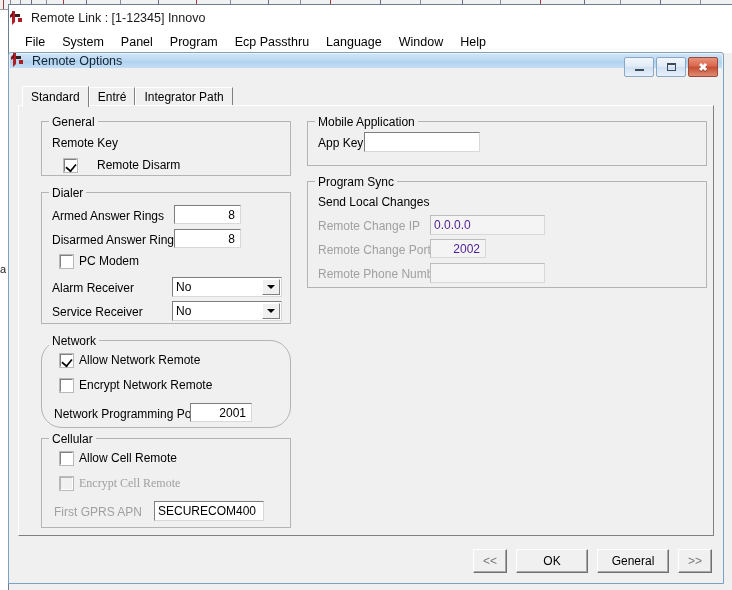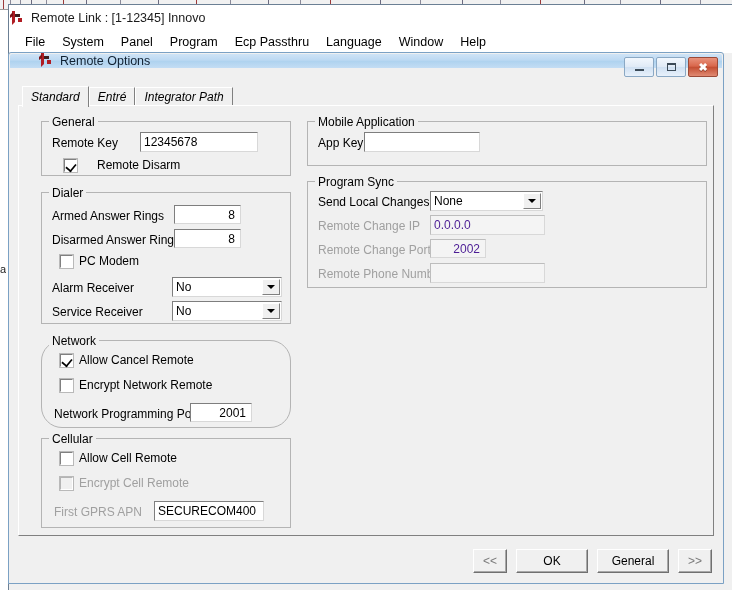--- a/index.html
+++ b/index.html
@@ -72,21 +72,21 @@
     width: 716px; height: 532px;
     background: #f0f0f0;
     border: 1px solid #7ba1c4;
     border-radius: 3px 3px 0 0;
     box-sizing: border-box;
   }
   .dlg-titlebar {
     position: absolute; left: 1px; top: 1px; right: 1px; height: 14px;
     background: linear-gradient(to bottom, #cfe3f6 0%, #bcd9f2 45%, #aed2ef 50%, #c3ddf4 100%);
     border-radius: 2px 2px 0 0;
-    display: flex; align-items: flex-end; padding-left: 28px;
+    display: flex; align-items: flex-end;
   }
   .dlg-title-text { font-size: 12.5px; color: #123; margin-left: 6px; white-space: nowrap; }
   .dlg-winbtns { position: absolute; right: 4px; top: 3px; display: flex; gap: 2px; }
   .winbtn {
     width: 28px; height: 18px;
     border: 1px solid #8aa8c4; border-radius: 2px;
     background: linear-gradient(to bottom, #f2f7fd 0%, #dfeaf6 50%, #cfe0f2 51%, #e8f1fb 100%);
     display: flex; align-items: center; justify-content: center;
   }
   .winbtn.close {
@@ -99,21 +99,21 @@
 
   .dlg-body {
     position: absolute; left: 1px; top: 25px; right: 1px; bottom: 1px;
     background: #f0f0f0;
   }
 
   
   .tabstrip { position: absolute; left: 12px; top: 8px; height: 20px; display: flex; align-items: flex-end; }
   .tab {
     font-size: 12px; color: #000; padding: 2px 8px 3px 8px; height: 19px; box-sizing: border-box;
-    background: #f0f0f0; position: relative; font-style: italic;
+    background: #f0f0f0; position: relative;
   }
   .tab.active {
     background: #f0f0f0; border-left: 1px solid #ffffff; border-top: 1px solid #ffffff;
     border-right: 1px solid #808080; margin-bottom: -1px; height: 21px; padding-top: 3px;
     z-index: 3;
   }
   .tab.inactive { border-right: 1px solid #808080; border-top: 1px solid #ffffff; border-left: 1px solid #ffffff;}
   .tab-pane {
     position: absolute; left: 8px; top: 27px; right: 8px; bottom: 46px;
     border-top: 1px solid #ffffff; border-left: 1px solid #ffffff;
@@ -291,21 +291,20 @@
         <div class="tab inactive">Entré</div>
         <div class="tab inactive">Integrator Path</div>
       </div>
 
       <div class="tab-pane">
 
         <div class="group" style="left:22px; top:15px; width:250px; height:55px;">
           <span class="legend">General</span>
 
           <span class="lbl" style="left:10px; top:14px;">Remote Key</span>
-          <div class="tfield" style="left:98px; top:10px; width:118px; height:20px;">12345678</div>
 
           <div class="chk" style="left:22px; top:36px;gap:14px;">
             <span class="box">
                 <span class="tick"></span>
               </span>
             <span class="cap">Remote Disarm</span>
           </div>
         </div>
 
         <div class="group" style="left:22px; top:86px; width:250px; height:132px;">
@@ -339,66 +338,60 @@
           </div>
         </div>
 
         <div class="group" style="left:22px; top:234px; width:250px; height:88px;border-radius:21px;">
           <span class="legend">Network</span>
 
           <div class="chk" style="left:18px; top:12px;">
             <span class="box">
                 <span class="tick"></span>
               </span>
-            <span class="cap">Allow Cancel Remote</span>
+            <span class="cap">Allow Network Remote</span>
           </div>
 
           <div class="chk" style="left:18px; top:37px;">
             <span class="box"></span>
             <span class="cap">Encrypt Network Remote</span>
           </div>
 
           <span class="lbl" style="left:12px; top:66px;">Network Programming Port</span>
           <div class="tfield right" style="left:148px; top:62px; width:62px; height:19px;">2001</div>
         </div>
 
         <div class="group" style="left:22px; top:332px; width:250px; height:90px;">
           <span class="legend">Cellular</span>
 
           <div class="chk" style="left:18px; top:12px;">
             <span class="box"></span>
             <span class="cap">Allow Cell Remote</span>
           </div>
 
-          <div class="chk" style="left:18px; top:37px;">
+          <div class="chk" style="left:18px; top:37px;font-family:Liberation Serif, serif;">
             <span class="box dim"></span>
             <span class="cap dim">Encrypt Cell Remote</span>
           </div>
 
           <span class="lbl dim" style="left:12px; top:66px;">First GPRS APN</span>
           <div class="tfield" style="left:112px; top:62px; width:110px; height:20px;">SECURECOM400</div>
         </div>
 
         <div class="group" style="left:288px; top:15px; width:400px; height:45px;">
           <span class="legend">Mobile Application</span>
 
           <span class="lbl" style="left:10px; top:14px;">App Key</span>
           <div class="tfield" style="left:56px; top:10px; width:116px; height:20px;" title=""></div>
         </div>
 
         <div class="group" style="left:288px; top:75px; width:400px; height:107px;">
           <span class="legend">Program Sync</span>
 
           <span class="lbl" style="left:10px; top:13px;">Send Local Changes</span>
-          <div class="combo" style="left:122px; top:9px; width:113px; height:20px;">
-            <span>None</span>
-            <span class="arrowbtn">
-                <span class="caret"></span>
-              </span>
-          </div>
 
           <span class="lbl dim" style="left:10px; top:37px;">Remote Change IP</span>
           <div class="tfield disabled" style="left:122px; top:33px; width:115px; height:20px;">0.0.0.0</div>
 
           <span class="lbl dim" style="left:10px; top:61px;">Remote Change Port</span>
           <div class="tfield disabled right" style="left:122px; top:57px; width:56px; height:19px;">2002</div>
 
           <span class="lbl dim" style="left:10px; top:85px;">Remote Phone Number</span>
           <div class="tfield disabled" style="left:122px; top:81px; width:115px; height:20px;"></div>
         </div>

